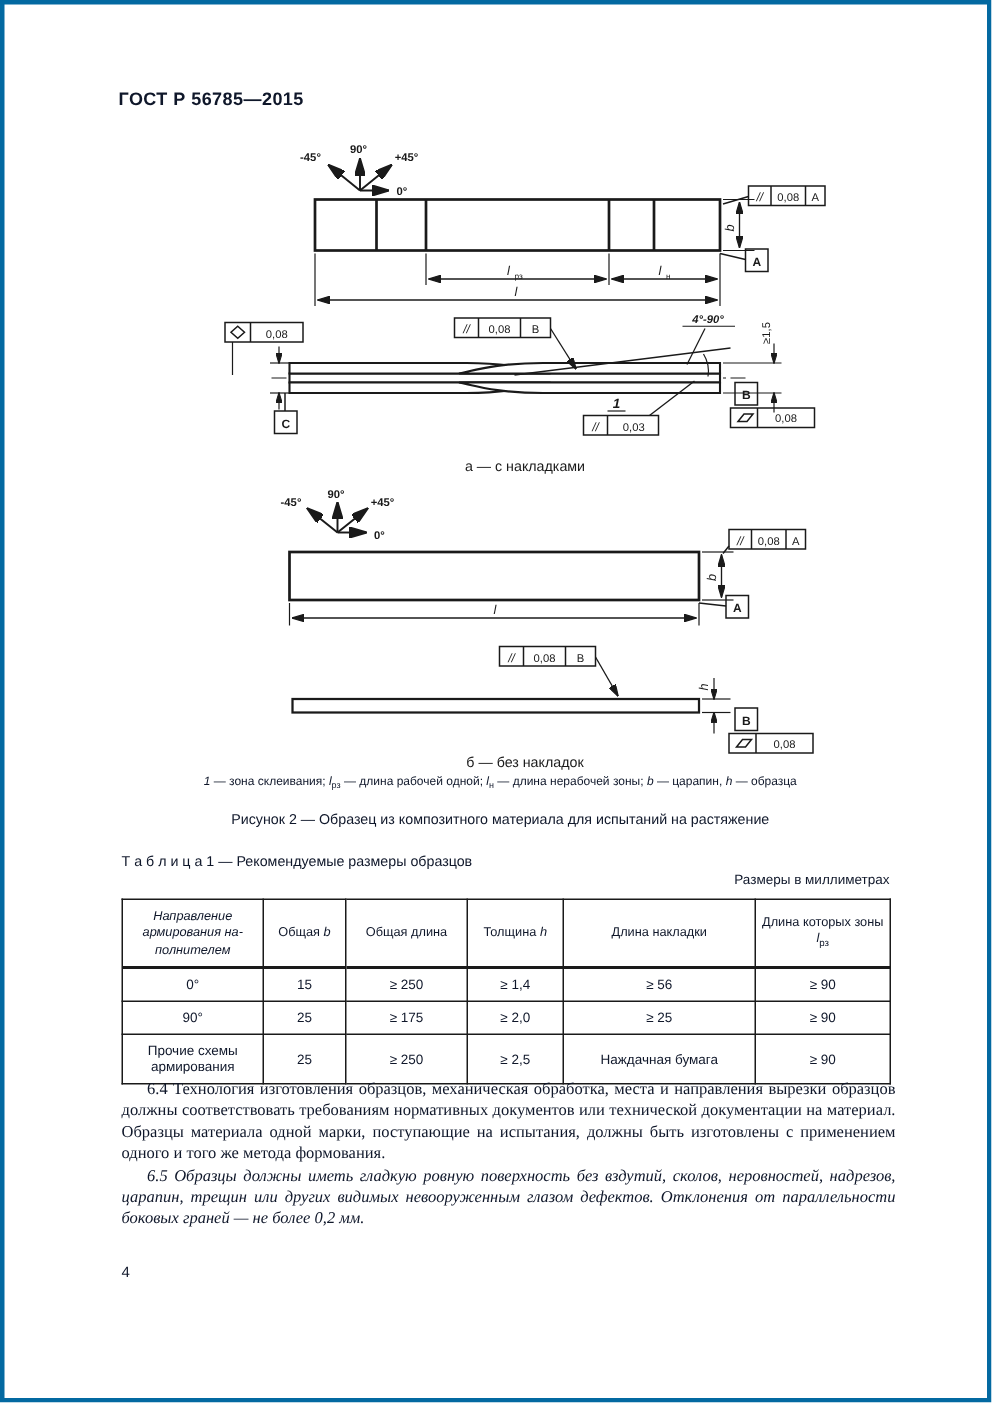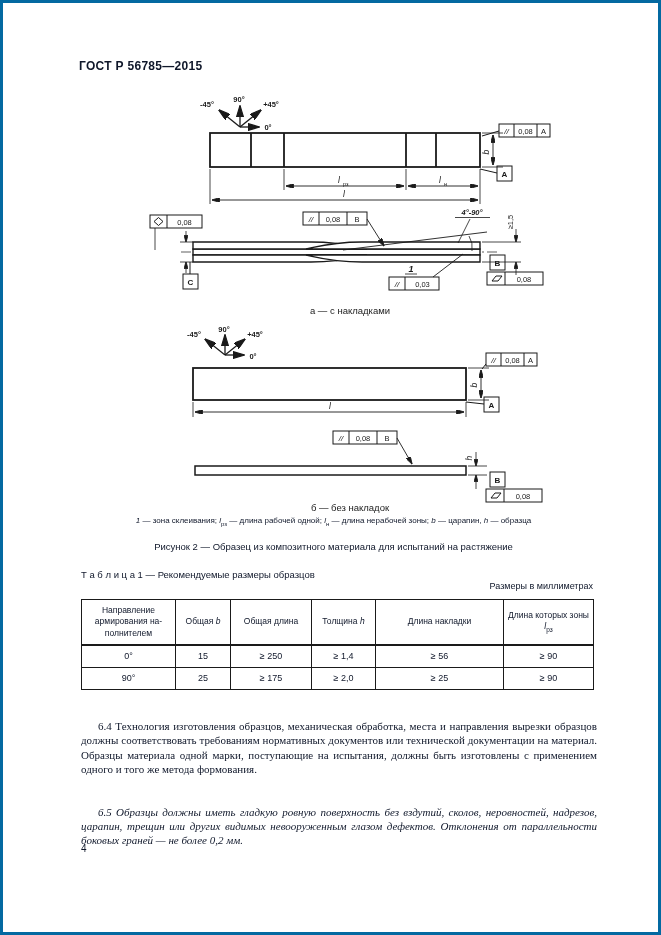--- a/index.html
+++ b/index.html
@@ -18,28 +18,28 @@
   .fig-caption{position:absolute;left:0;top:538px;width:661px;text-align:center;font-size:9.5px;}
   .tbl-title{position:absolute;left:78px;top:566px;font-size:9.5px;}
   .tbl-units{position:absolute;left:78px;top:558px;width:512px;text-align:right;font-size:9px;margin-top:20px;}
   table.t1{
     position:absolute;left:78px;top:596px;width:512px;
     border-collapse:collapse;table-layout:fixed;font-size:9px;
     border:1.4px solid #1a1a1a;
   }
   table.t1 th,table.t1 td{border:1px solid #1a1a1a;text-align:center;vertical-align:middle;padding:1px 2px;}
   table.t1 th{font-weight:normal;font-size:8.5px;line-height:1.3;border-bottom:2px solid #1a1a1a;height:42px;}
-  table.t1 th .pre{white-space:pre-line;}
+  table.t1 th .pre{white-space:pre-line;font-style:italic;}
   table.t1 td{height:19px;line-height:1.2;}
   table.t1 tr.tall td{height:30px;}
   table.t1 i{font-style:italic;}
   table.t1 sub{font-size:6.5px;}
   .body-text{position:absolute;left:78px;top:716px;width:516px;font-size:11px;line-height:14.4px;text-align:justify;font-family:Liberation Serif, serif;}
   .body-text p{margin:0;text-indent:17px;}
-  .body-text p.it{font-style:italic;margin-top:28px;}
+  .body-text p.it{font-style:italic;}
   .page-num{position:absolute;left:78px;top:840px;font-size:10px;}
 </style>
 </head>
 <body>
 
 <div class="page">
 
   <div class="doc-header">ГОСТ Р 56785—2015</div>
 
   <svg class="fig" width="661" height="535" viewBox="0 0 661 535">
@@ -298,20 +298,28 @@
         <td>≥ 90</td>
       </tr>
       <tr>
         <td>90°</td>
         <td>25</td>
         <td>≥ 175</td>
         <td>≥ 2,0</td>
         <td>≥ 25</td>
         <td>≥ 90</td>
       </tr>
+      <tr class="tall">
+        <td>Прочие схемы армирования</td>
+        <td>25</td>
+        <td>≥ 250</td>
+        <td>≥ 2,5</td>
+        <td>Наждачная бумага</td>
+        <td>≥ 90</td>
+      </tr>
     </tbody>
   </table>
 
   <div class="body-text">
     <p>6.4 Технология изготовления образцов, механическая обработка, места и направления вырезки образцов должны соответствовать требованиям нормативных документов или технической документации на материал. Образцы материала одной марки, поступающие на испытания, должны быть изготовлены с применением одного и того же метода формования.</p>
     <p class="it">6.5 Образцы должны иметь гладкую ровную поверхность без вздутий, сколов, неровностей, надрезов, царапин, трещин или других видимых невооруженным глазом дефектов. Отклонения от параллельности боковых граней — не более 0,2 мм.</p>
   </div>
 
   <div class="page-num">4</div>
 

